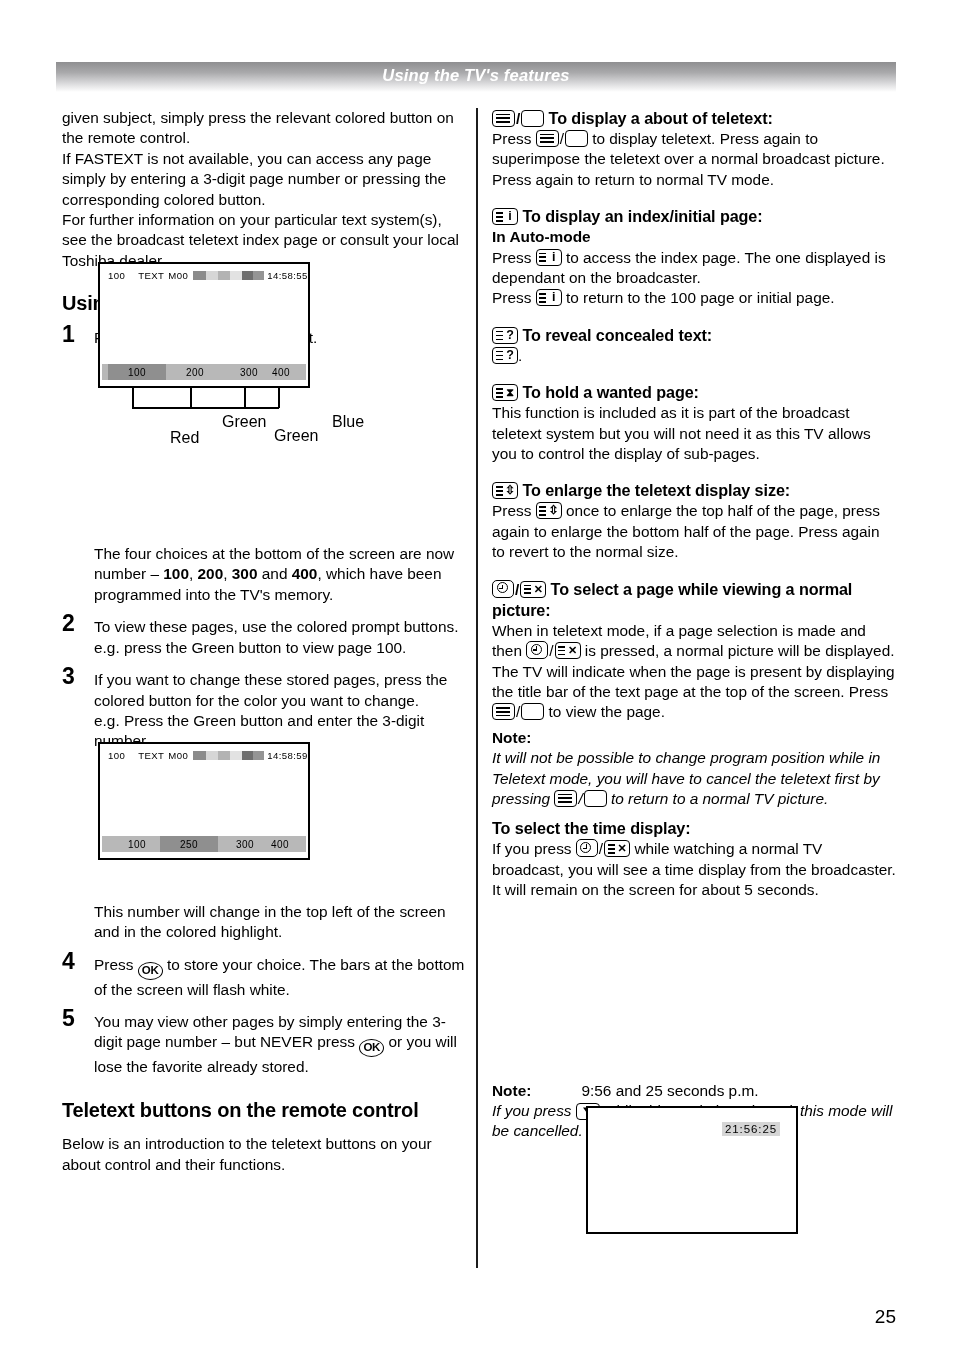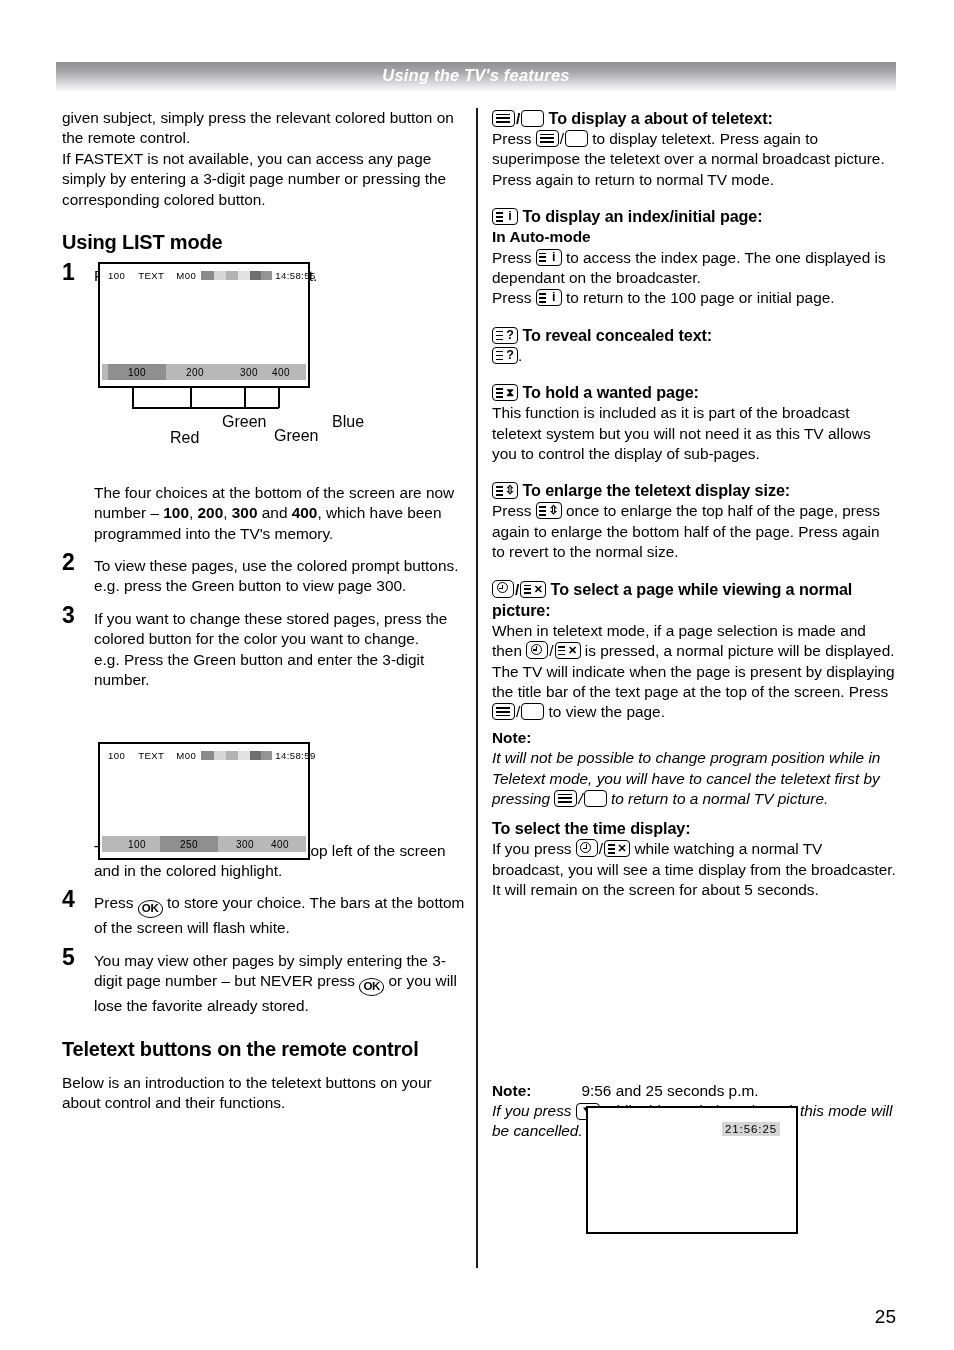--- a/index.html
+++ b/index.html
@@ -271,21 +271,21 @@
     width: 100%;
     height: 14px;
     display: flex;
     align-items: center;
     font-size: 9.6px;
     letter-spacing: 0.4px;
     font-family: "Liberation Sans", sans-serif;
   }
   .tv-titlebar .pg   { margin-left: 8px; }
   .tv-titlebar .txt  { margin-left: 13px; }
-  .tv-titlebar .mod  { margin-left: 12px; }
+  .tv-titlebar .mod  { margin-left: 4px; }
   .tv-titlebar .blocks {
     display: flex;
     margin-left: 5px;
     height: 9px;
     align-items: stretch;
   }
   .tv-titlebar .blocks span { display: block; }
   .tv-titlebar .clock { margin-left: 3px; }
 
   .tv-bottom {
@@ -384,38 +384,39 @@
   <div class="header-bar">
     <div class="header-title">Using the TV's features</div>
   </div>
 
   <div class="divider"></div>
 
   <div class="col col-left">
 
     <p class="para">given subject, simply press the relevant colored button on the remote control.</p>
     <p class="para">If FASTEXT is not available, you can access any page simply by entering a 3-digit page number or pressing the corresponding colored button.</p>
+    <p class="para">For further information on your particular text system(s), see the broadcast teletext index page or consult your local Toshiba dealer.</p>
 
     <h2 class="sect">Using LIST mode</h2>
 
     <div class="step">
       <span class="num">1</span>
       <span>Press </span><span class="ic ic-tele"><i class="ln"></i><i class="ln"></i><i class="ln"></i></span><span class="sep">/</span><span class="ic ic-blank"></span><span> to access teletext.</span>
     </div>
 
     <div style="height:196px"></div>
 
     <div style="padding-left:32px">
       <span>The four choices at the bottom of the screen are now number – </span><b>100</b><span>, </span><b>200</b><span>, </span><b>300</b><span> and </span><b>400</b><span>, which have been programmed into the TV's memory.</span>
     </div>
 
     <div class="step">
       <span class="num">2</span>
       <p>To view these pages, use the colored prompt buttons.</p>
-      <p>e.g. press the Green button to view page 300.</p>
+      <p>e.g. press the Green button to view page 100.</p>
     </div>
 
     <div class="step">
       <span class="num">3</span>
       <p>If you want to change these stored pages, press the colored button for the color you want to change.</p>
       <p>e.g. Press the Green button and enter the 3-digit number.</p>
     </div>
 
     <div style="height:150px"></div>
 

